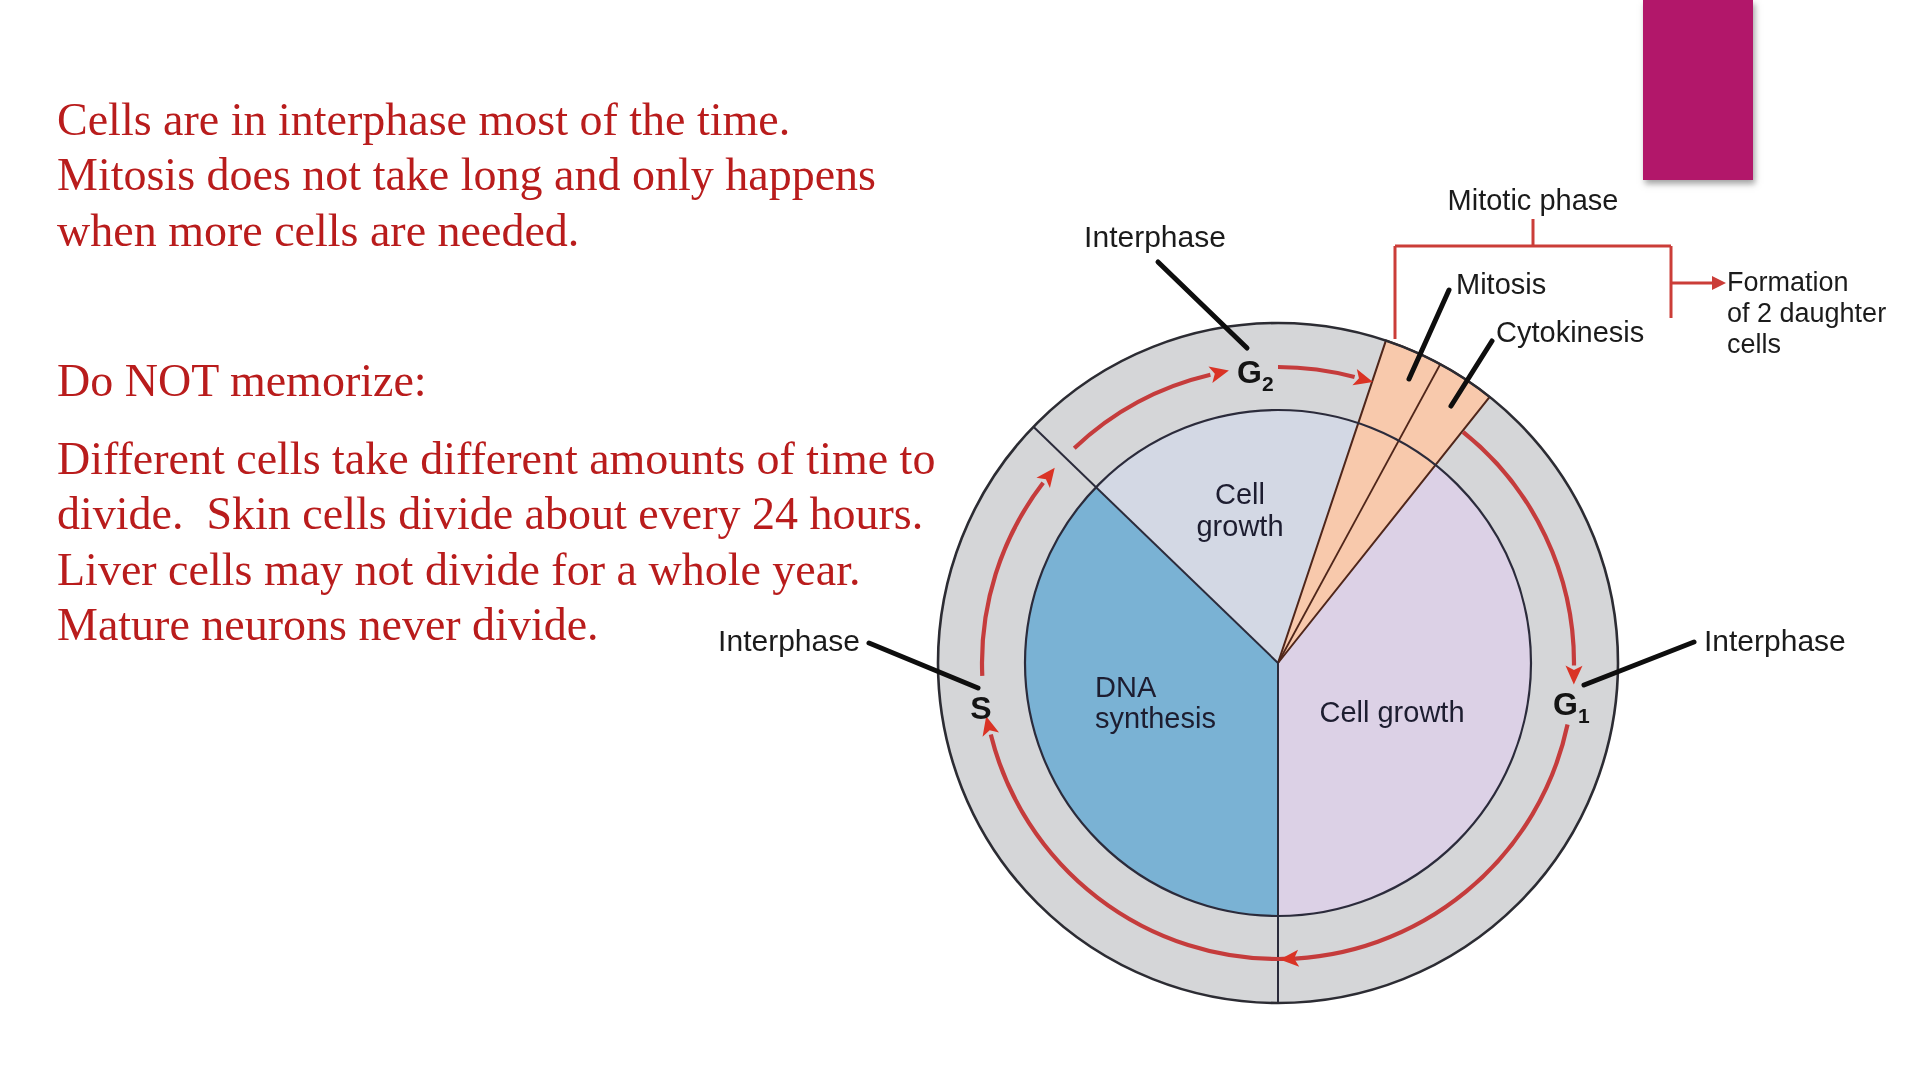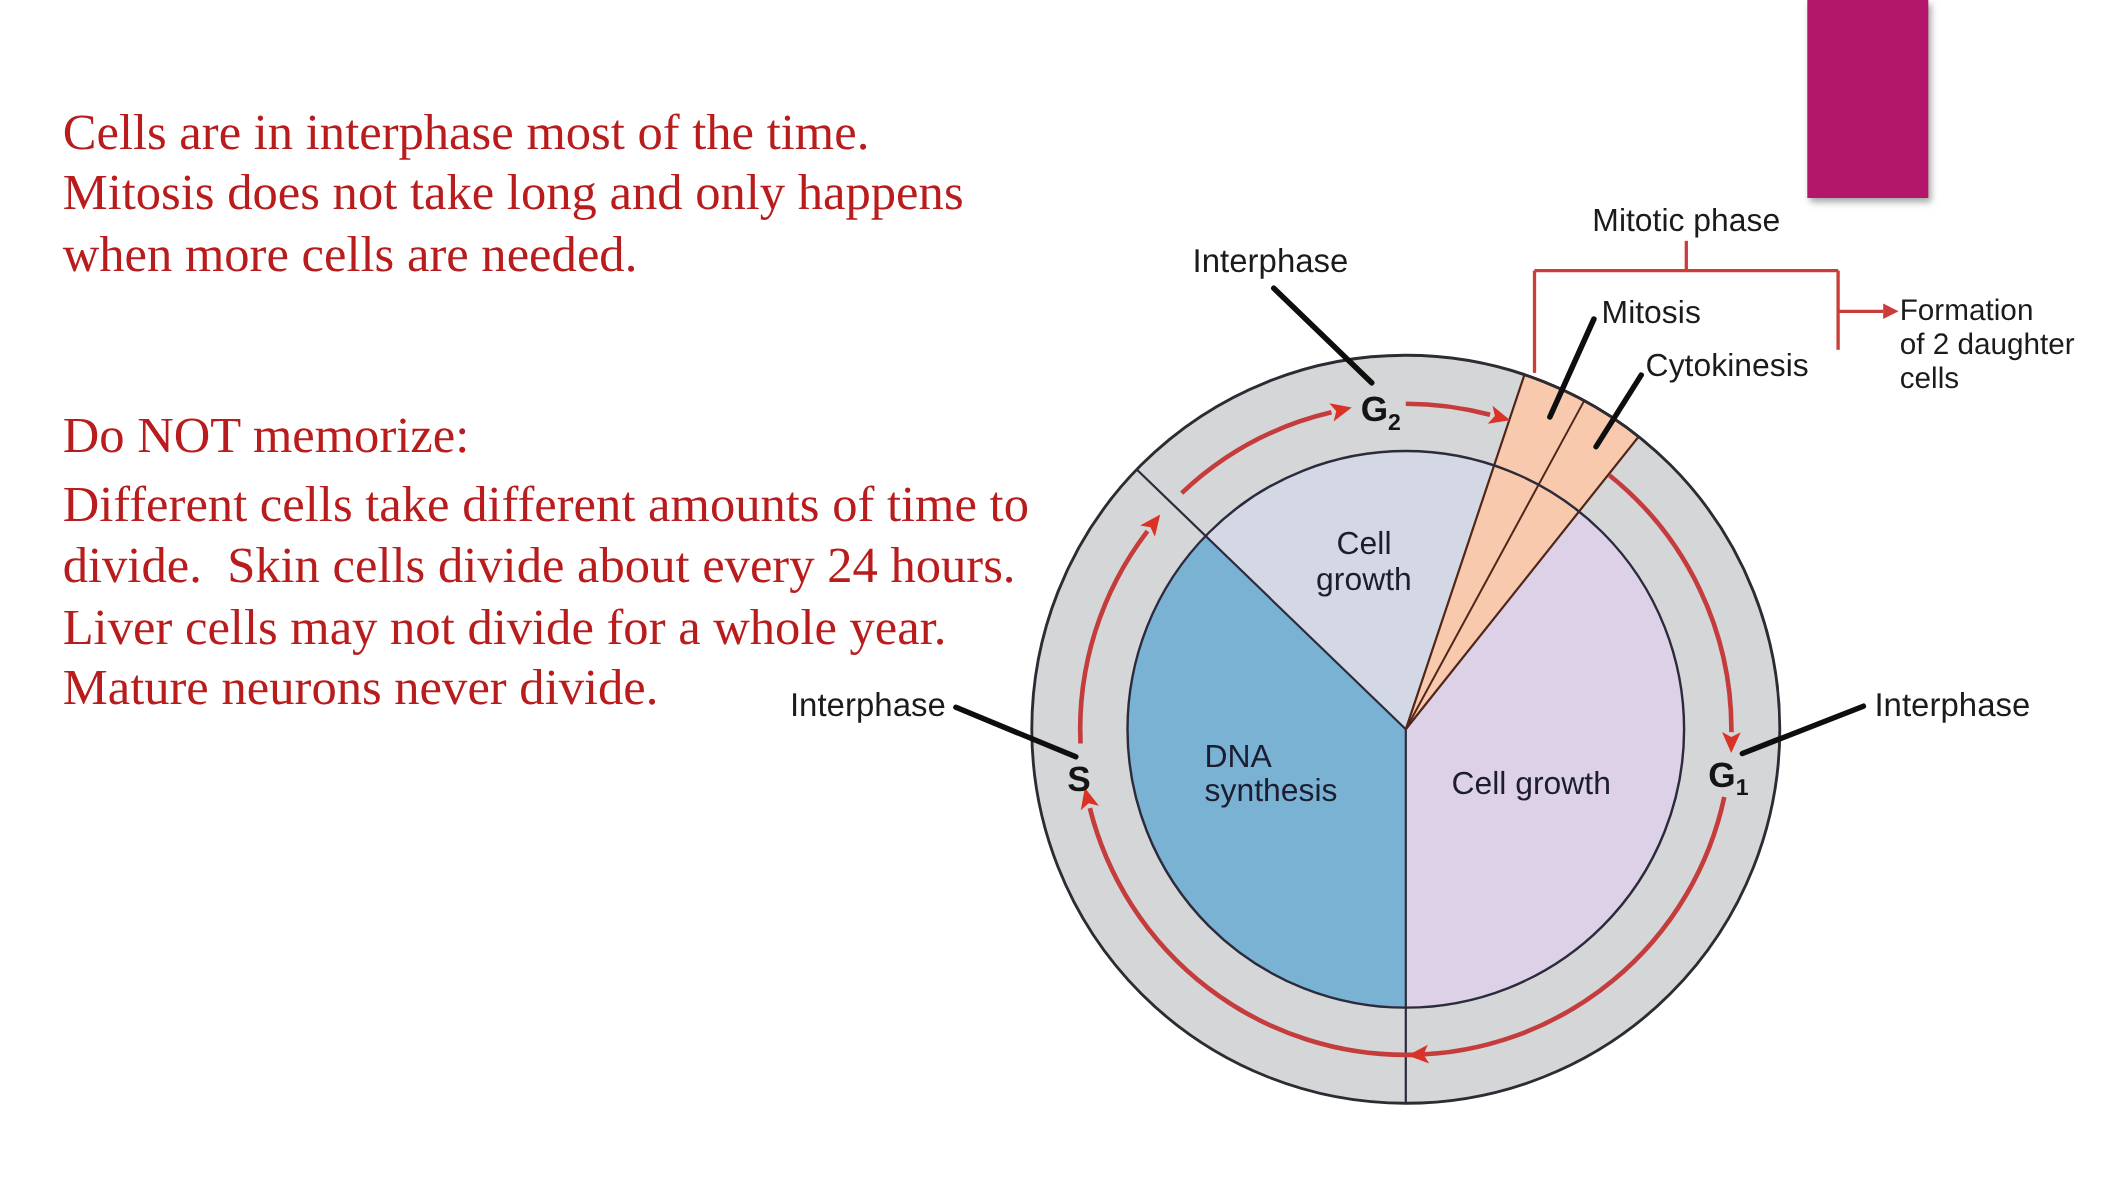--- a/index.html
+++ b/index.html
@@ -31,21 +31,21 @@
 </head>
 <body>
 
 <main>
   <div id="accent-bar" style="left: 1643px; top: 0px; width: 110px; height: 180px; background: rgb(178, 23, 106);"></div>
 
   <div class="slide-text" id="intro-paragraph" style="top: 92px;">Cells are in interphase most of the time.
 Mitosis does not take long and only happens
 when more cells are needed.</div>
 
-  <div class="slide-text" id="memorize-heading" style="top: 368px;">Do NOT memorize:</div>
+  <div class="slide-text" id="memorize-heading" style="top: 353px;">Do NOT memorize:</div>
 
   <div class="slide-text" id="detail-paragraph" style="top: 431px;">Different cells take different amounts of time to
 divide.  Skin cells divide about every 24 hours.
 Liver cells may not divide for a whole year.
 Mature neurons never divide.</div>
 
   <svg id="diagram-svg" width="1920" height="1080" viewBox="0 0 1920 1080">
       <circle cx="1278" cy="663" r="340" fill="#d5d6d8"></circle>
       <path d="M 1278 663 L 1358.2780780704884 423.07411523283156 A 253 253 0 0 0 1096.0070305143213 487.2514322738737 Z" fill="#d3d8e4"></path>
       <path d="M 1278 663 L 1096.0070305143213 487.2514322738737 A 253 253 0 0 0 1278 916 Z" fill="#7ab2d4"></path>

